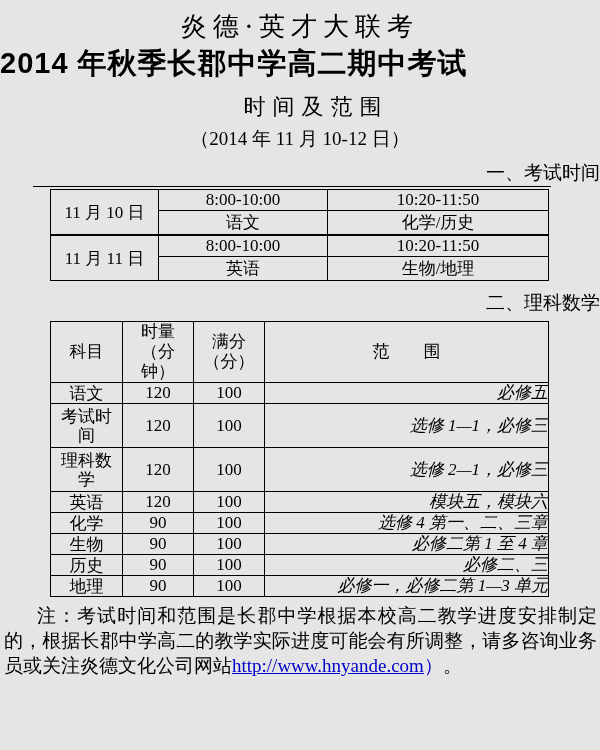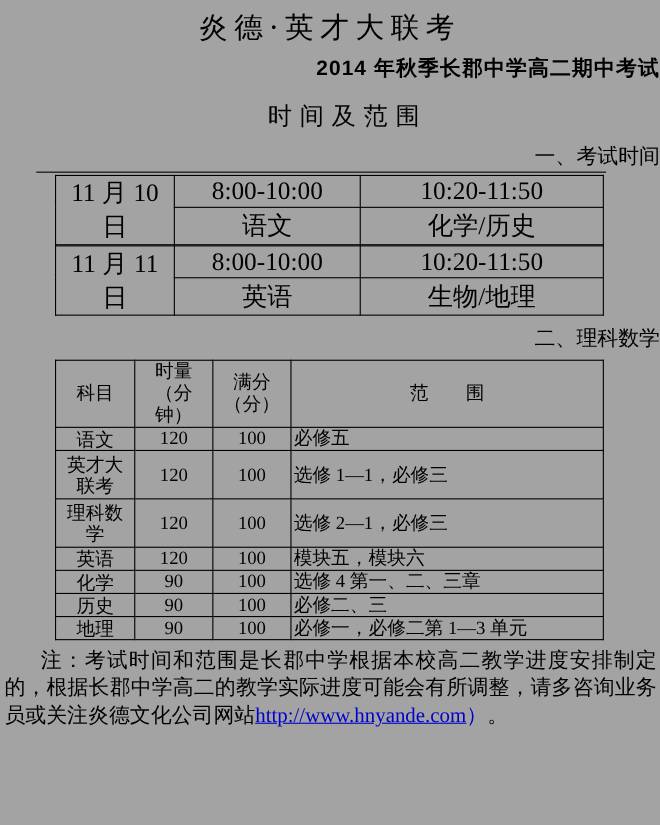--- a/index.html
+++ b/index.html
@@ -1,37 +1,37 @@
 <!DOCTYPE html>
 <html><head>
 <meta charset="utf-8">
 <style>
   html, body { margin: 0; padding: 0; background: #ffffff; }
   .page {
     position: relative;
     width: 600px;
     height: 750px;
-    background: #a3a3a3;
+    background: #e5e5e5;
     overflow: hidden;
     color: #000;
     font-family: "Liberation Serif", "DejaVu Serif", serif;
   }
   
   .title-small {
     margin: 10px 0 0 0;
     text-align: center;
     font-size: 26px;
     line-height: 32px;
     letter-spacing: 6px;
     font-family: "DejaVu Serif", serif;
   }
   .title-main {
     margin: 3px 0 12px 0;
-    text-align: right;
-    font-size: 19px;
+    text-align: left;
+    font-size: 29px;
     line-height: 36px;
     font-weight: bold;
     letter-spacing: 1px;
     font-family: "Liberation Sans", sans-serif;
   }
   .subtitle {
     margin: 6px 0 0 0;
     text-align: center;
     font-size: 22px;
     line-height: 28px;
@@ -59,21 +59,21 @@
     margin: 1px 0 2px 33px;
     width: 518px;
     height: 0;
     border-top: 1px solid #000;
   }
   table.t1 {
     margin-left: 50px;
     border-collapse: collapse;
     table-layout: fixed;
     width: 498px;
-    font-size: 23px;
+    font-size: 17px;
   }
   table.t1 + table.t1 { margin-top: 0; }
   table.t1 td {
     border: 1px solid #000;
     text-align: center;
     vertical-align: middle;
     height: 20px;
     padding: 0;
     overflow: hidden;
   }
@@ -92,21 +92,21 @@
     overflow: hidden;
   }
   table.t2 th {
     font-weight: normal;
     text-align: center;
     height: 60px;
     white-space: pre-line;
     line-height: 20px;
   }
   table.t2 td { text-align: center; height: 20px; line-height: 20px; }
-  table.t2 td.scope { text-align: left; padding-left: 2px; }
+  table.t2 td.scope { text-align: right; padding-left: 2px; font-style: italic; }
   table.t2 td.subject { padding: 0 5px; line-height: 19px; }
   table.t2 tr.tall td { height: 43px; }
   
   .note {
     margin: 6px 0 0 0;
     padding: 0 3px 0 4px;
     font-size: 19px;
     line-height: 25px;
     text-align: justify;
     text-indent: 33px;
@@ -116,20 +116,21 @@
   .note .paren { text-decoration: none; }
 </style>
 </head>
 <body>
 
 <div class="page">
 
   <div class="title-small">炎德·英才大联考</div>
   <div class="title-main">2014 年秋季长郡中学高二期中考试</div>
   <div class="subtitle">时间及范围</div>
+  <div class="date-range">（2014 年 11 月 10-12 日）</div>
 
   <div class="sec-heading">一、考试时间</div>
   <div class="topline"></div>
 
   <table class="t1">
     <colgroup>
         <col style="width:108px">
         <col style="width:169px">
         <col style="width:221px">
       </colgroup>
@@ -185,21 +186,21 @@
 （分）</th>
       <th>范　　围</th>
     </tr>
     <tr>
       <td class="subject">语文</td>
       <td>120</td>
       <td>100</td>
       <td class="scope">必修五</td>
     </tr>
     <tr class="tall">
-      <td class="subject">英才大联考</td>
+      <td class="subject">考试时间</td>
       <td>120</td>
       <td>100</td>
       <td class="scope">选修 1—1，必修三</td>
     </tr>
     <tr class="tall">
       <td class="subject">理科数学</td>
       <td>120</td>
       <td>100</td>
       <td class="scope">选修 2—1，必修三</td>
     </tr>
@@ -209,20 +210,26 @@
       <td>100</td>
       <td class="scope">模块五，模块六</td>
     </tr>
     <tr>
       <td class="subject">化学</td>
       <td>90</td>
       <td>100</td>
       <td class="scope">选修 4 第一、二、三章</td>
     </tr>
     <tr>
+      <td class="subject">生物</td>
+      <td>90</td>
+      <td>100</td>
+      <td class="scope">必修二第 1 至 4 章</td>
+    </tr>
+    <tr>
       <td class="subject">历史</td>
       <td>90</td>
       <td>100</td>
       <td class="scope">必修二、三</td>
     </tr>
     <tr>
       <td class="subject">地理</td>
       <td>90</td>
       <td>100</td>
       <td class="scope">必修一，必修二第 1—3 单元</td>

